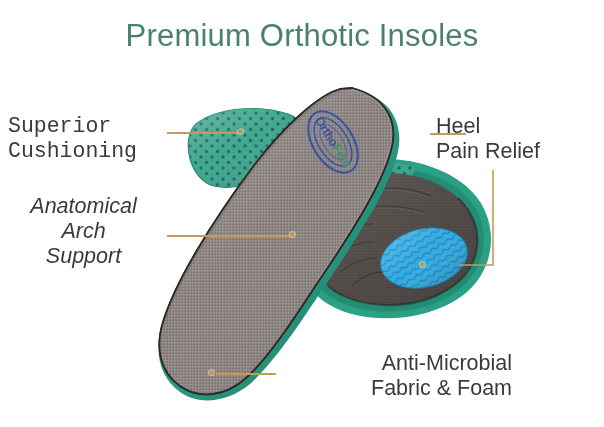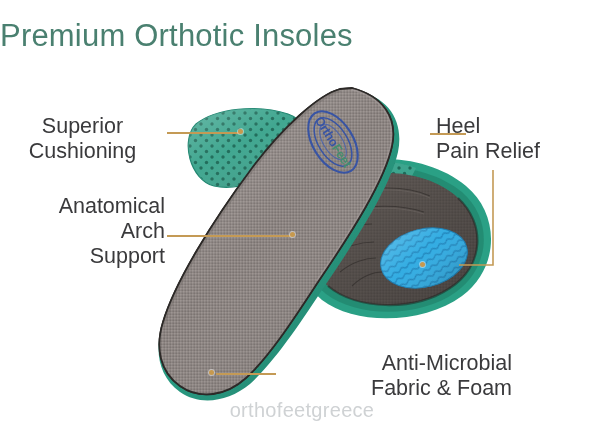--- a/index.html
+++ b/index.html
@@ -17,46 +17,48 @@
     background: #ffffff;
     overflow: hidden;
   }
 
   
   #title {
     position: absolute;
     top: 18px;
     left: 0;
     width: 604px;
-    text-align: left;
+    text-align: center;
     font-size: 31px;
     font-weight: 400;
     letter-spacing: 0.2px;
     color: #4a8070;
     font-family: "Liberation Sans", sans-serif;
     white-space: nowrap;
   }
 
   
   .callout {
     position: absolute;
     color: #3a3a3c;
     font-size: 21.5px;
     line-height: 25px;
     font-weight: 400;
     font-family: "Liberation Sans", sans-serif;
     white-space: pre-line;
   }
   #lbl-cushioning {
-    left: 0;  top: 114px;  width: 165px;
-    text-align: center;
+    left: 8px;  top: 114px;  width: 165px;
+    text-align: left;
+    font-family: Liberation Mono, monospace;
   }
   #lbl-arch {
     left: 2px;  top: 194px;  width: 163px;
-    text-align: right;
+    text-align: center;
+    font-style: italic;
   }
   #lbl-heel {
     left: 436px; top: 114px; width: 152px;
     text-align: left;
   }
   #lbl-anti {
     left: 282px; top: 351px; width: 230px;
     text-align: right;
   }
 
@@ -321,15 +323,14 @@
   <div class="callout" id="lbl-arch">Anatomical
 Arch
 Support</div>
 
   <div class="callout" id="lbl-heel">Heel
 Pain Relief</div>
 
   <div class="callout" id="lbl-anti">Anti-Microbial
 Fabric &amp; Foam</div>
 
-  <div id="watermark">orthofeetgreece</div>
 
 </div>
 
 </body></html>

